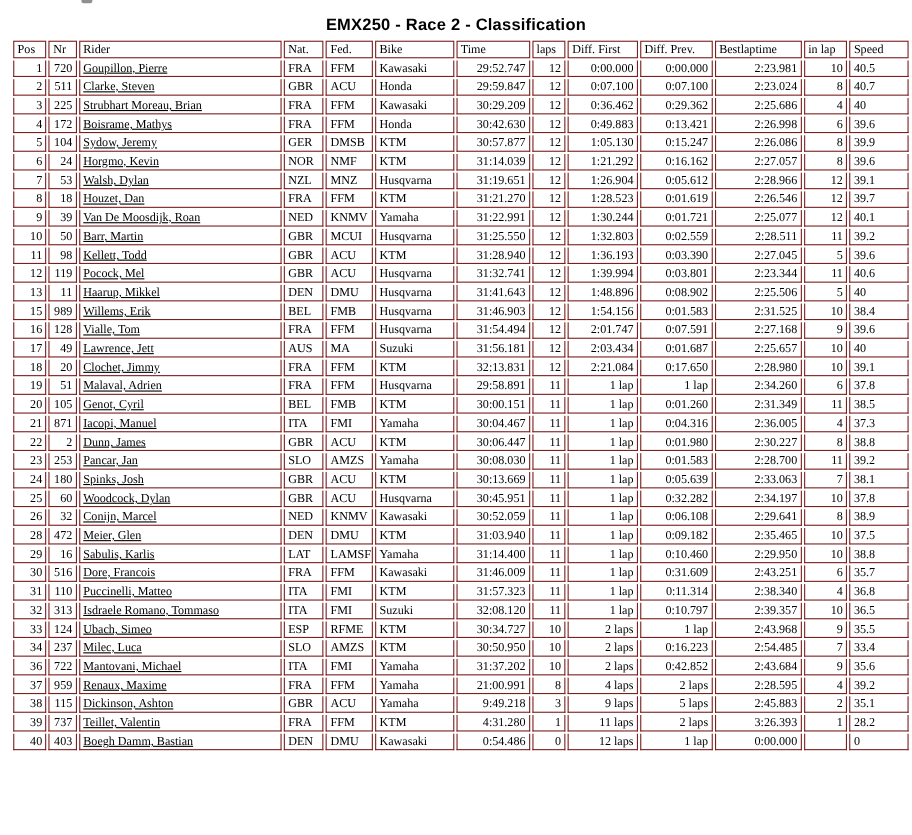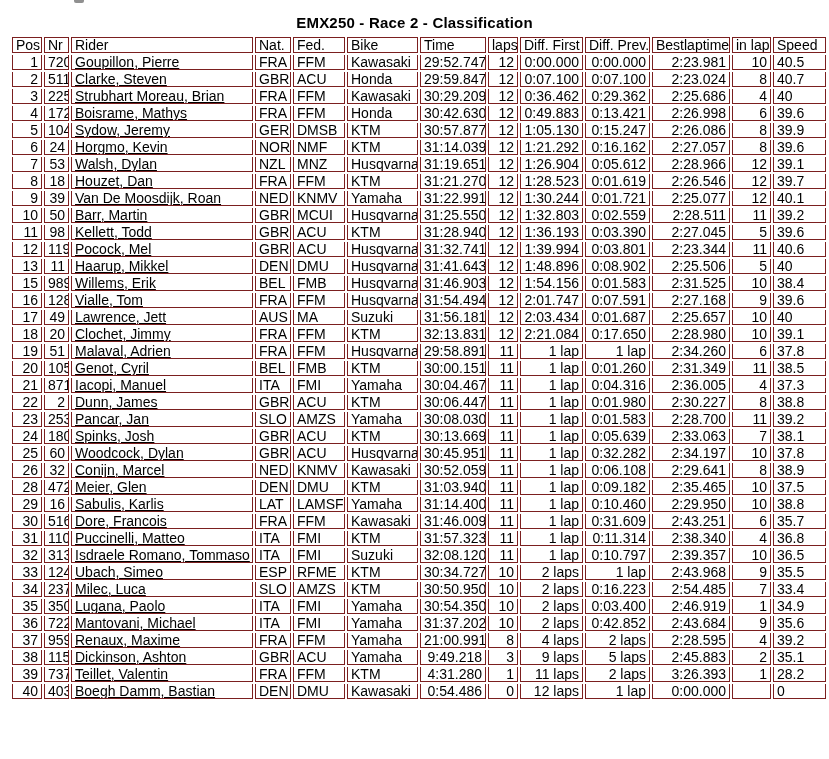--- a/index.html
+++ b/index.html
@@ -24,21 +24,22 @@
     font-size: 15px;
     font-weight: bold;
     letter-spacing: 0.2px;
   }
   table.classification {
     margin: 4px 0 0 10px;
     width: 818px;
     table-layout: fixed;
     border-collapse: separate;
     border-spacing: 2px;
-    font-size: 14px;
+    font-size: 11px;
+    font-family: Liberation Serif, serif;
   }
   th, td {
     box-sizing: border-box;
     height: 15px;
     line-height: 14px;
     padding: 0 3px;
     border: 1px solid var(--border-color);
     border-top: none;
     overflow: hidden;
     white-space: nowrap;
@@ -64,21 +65,21 @@
 
 <div class="title">EMX250 - Race 2 - Classification</div>
 
 <table class="classification">
   <thead>
     <tr>
         <th style="width: 30px;">Pos</th>
         <th style="width: 25px;">Nr</th>
         <th style="width: 182px;">Rider</th>
         <th style="width: 36px;">Nat.</th>
-        <th style="width: 52px;">Fed.</th>
+        <th style="width: 42px;">Fed.</th>
         <th style="width: 71px;">Bike</th>
         <th style="width: 66px;">Time</th>
         <th style="width: 30px;">laps</th>
         <th style="width: 63px;">Diff. First</th>
         <th style="width: 65px;">Diff. Prev.</th>
         <th style="width: 78px;">Bestlaptime</th>
         <th style="width: 39px;">in lap</th>
         <th style="width: 53px;">Speed</th>
       </tr>
   </thead>
@@ -555,35 +556,20 @@
         <td class="al-left">SLO</td>
         <td class="al-left">AMZS</td>
         <td class="al-left">KTM</td>
         <td class="al-right">30:50.950</td>
         <td class="al-right">10</td>
         <td class="al-right">2 laps</td>
         <td class="al-right">0:16.223</td>
         <td class="al-right">2:54.485</td>
         <td class="al-right">7</td>
         <td class="al-left">33.4</td>
-      </tr>
-      <tr>
-        <td class="al-right">35</td>
-        <td class="al-right">350</td>
-        <td class="al-left"><span class="rider-link">Lugana, Paolo</span></td>
-        <td class="al-left">ITA</td>
-        <td class="al-left">FMI</td>
-        <td class="al-left">Yamaha</td>
-        <td class="al-right">30:54.350</td>
-        <td class="al-right">10</td>
-        <td class="al-right">2 laps</td>
-        <td class="al-right">0:03.400</td>
-        <td class="al-right">2:46.919</td>
-        <td class="al-right">1</td>
-        <td class="al-left">34.9</td>
       </tr>
       <tr>
         <td class="al-right">36</td>
         <td class="al-right">722</td>
         <td class="al-left"><span class="rider-link">Mantovani, Michael</span></td>
         <td class="al-left">ITA</td>
         <td class="al-left">FMI</td>
         <td class="al-left">Yamaha</td>
         <td class="al-right">31:37.202</td>
         <td class="al-right">10</td>

